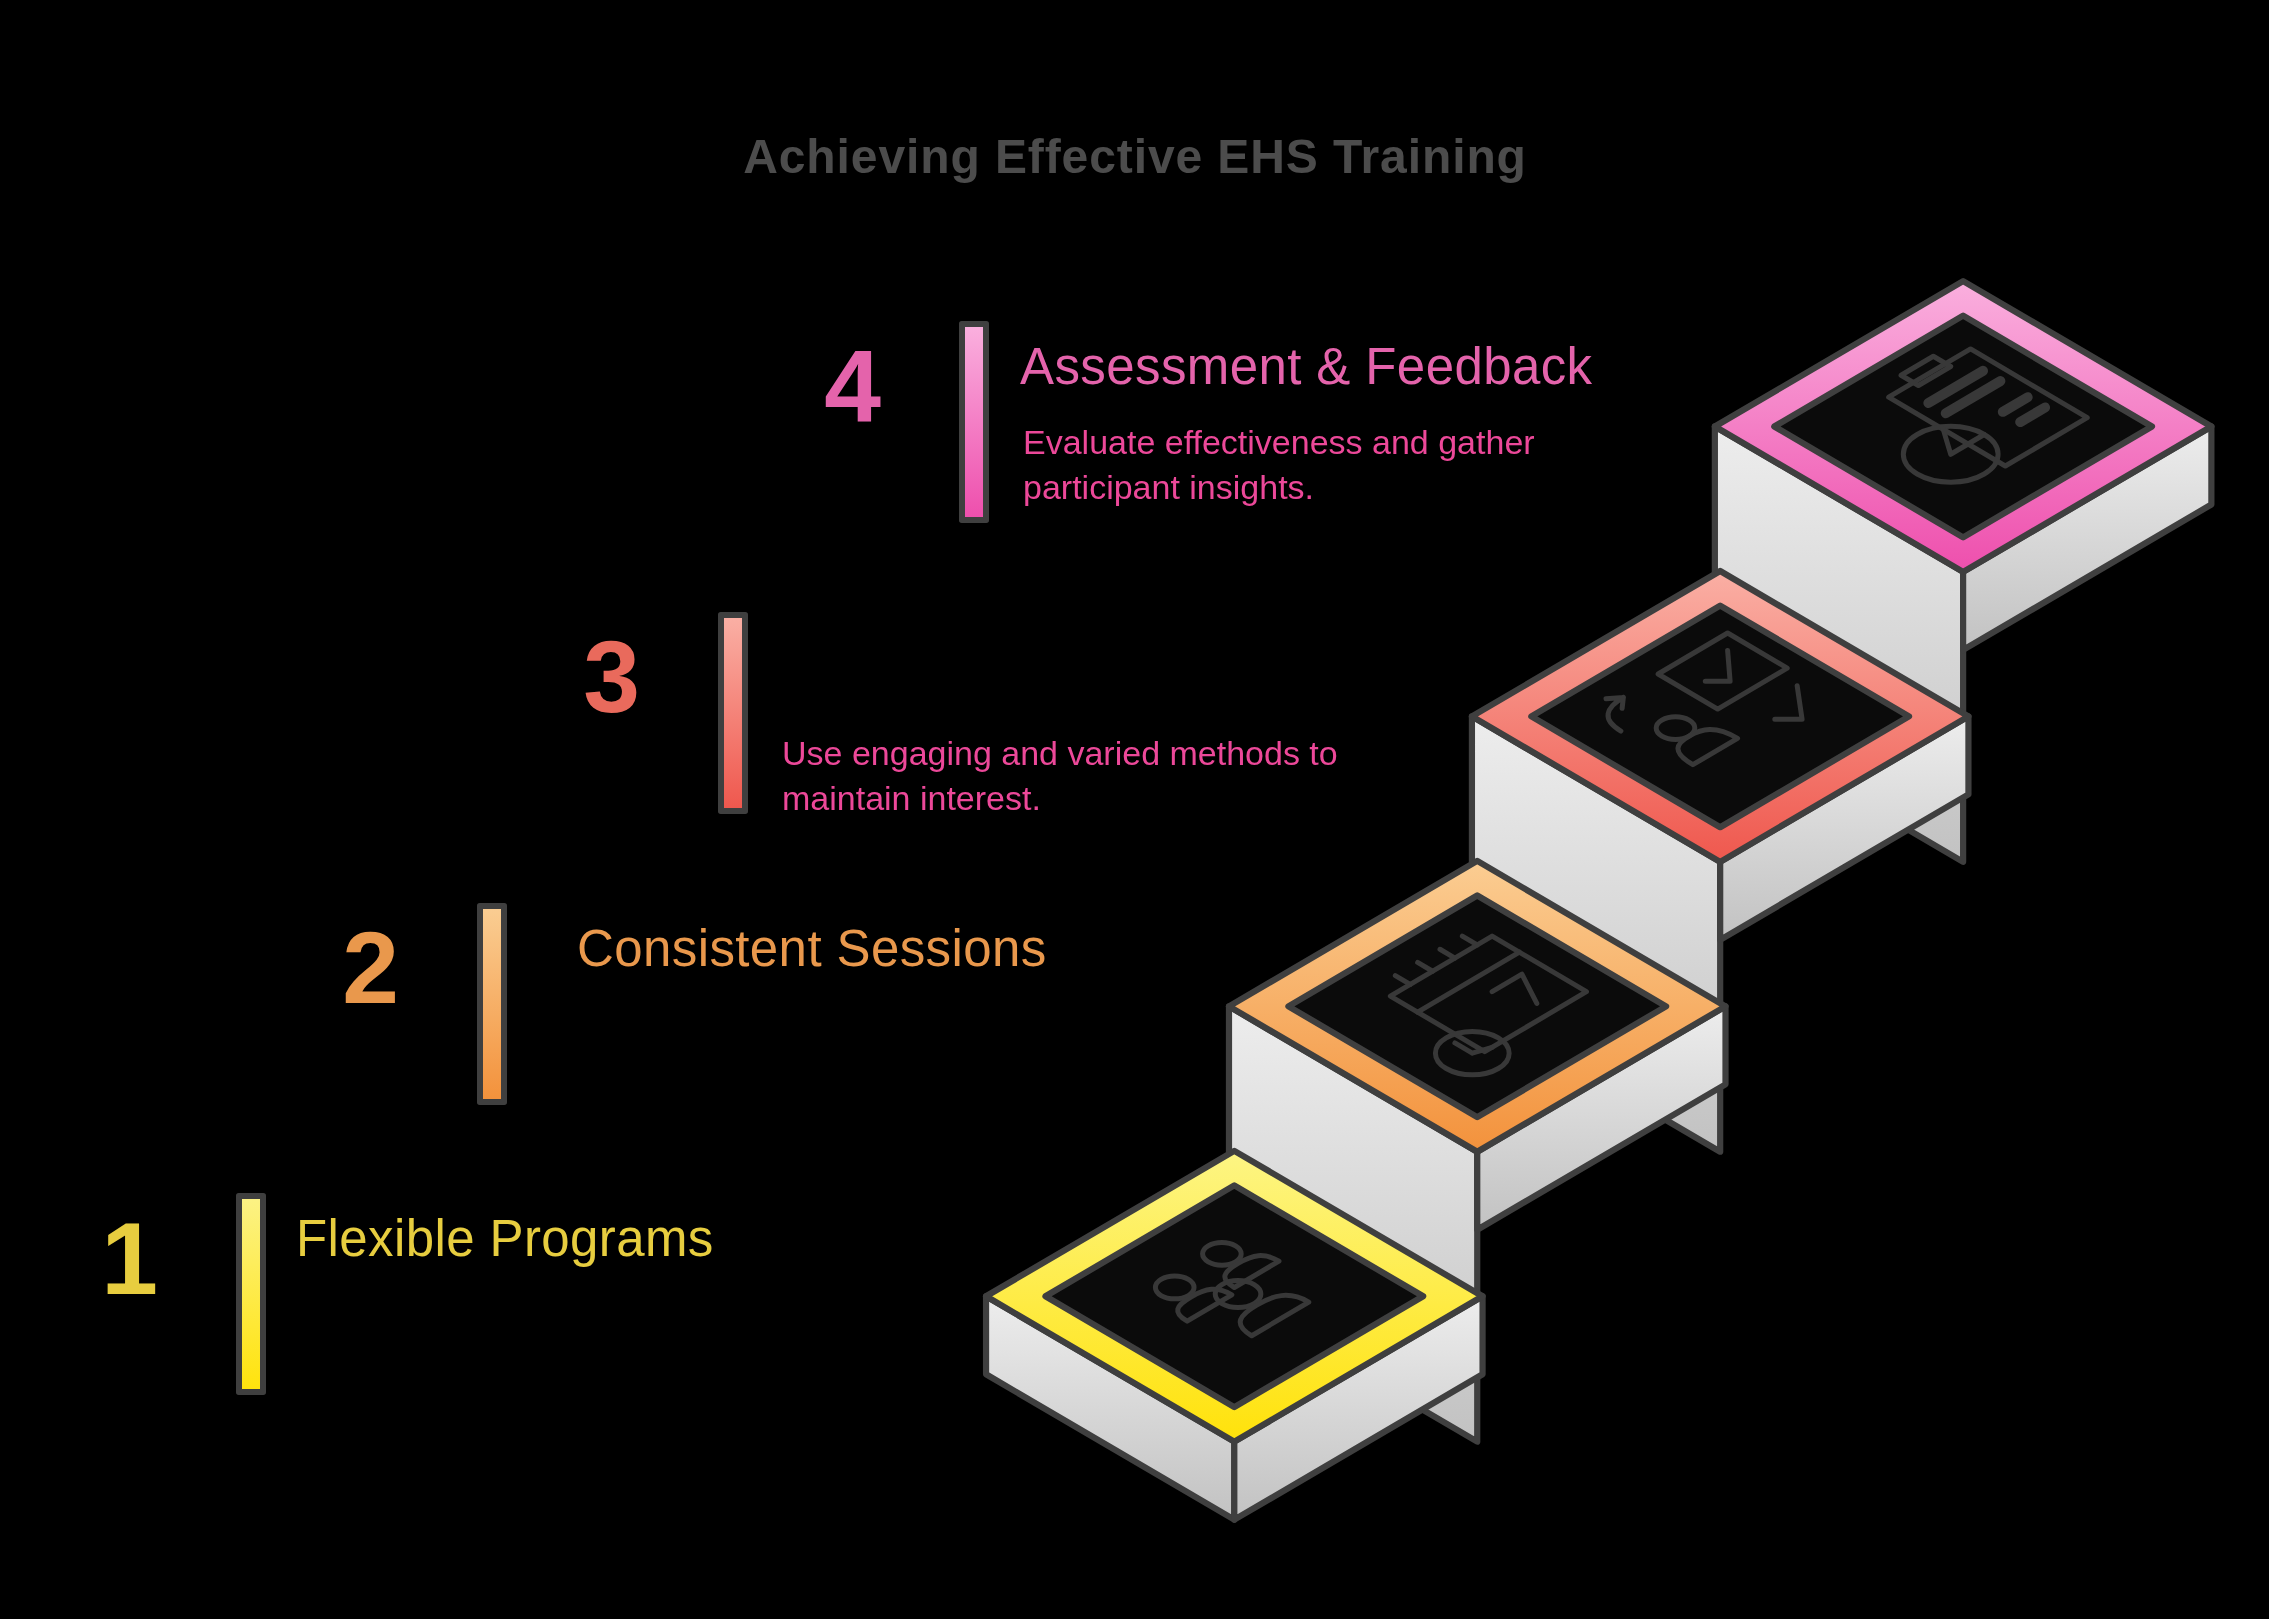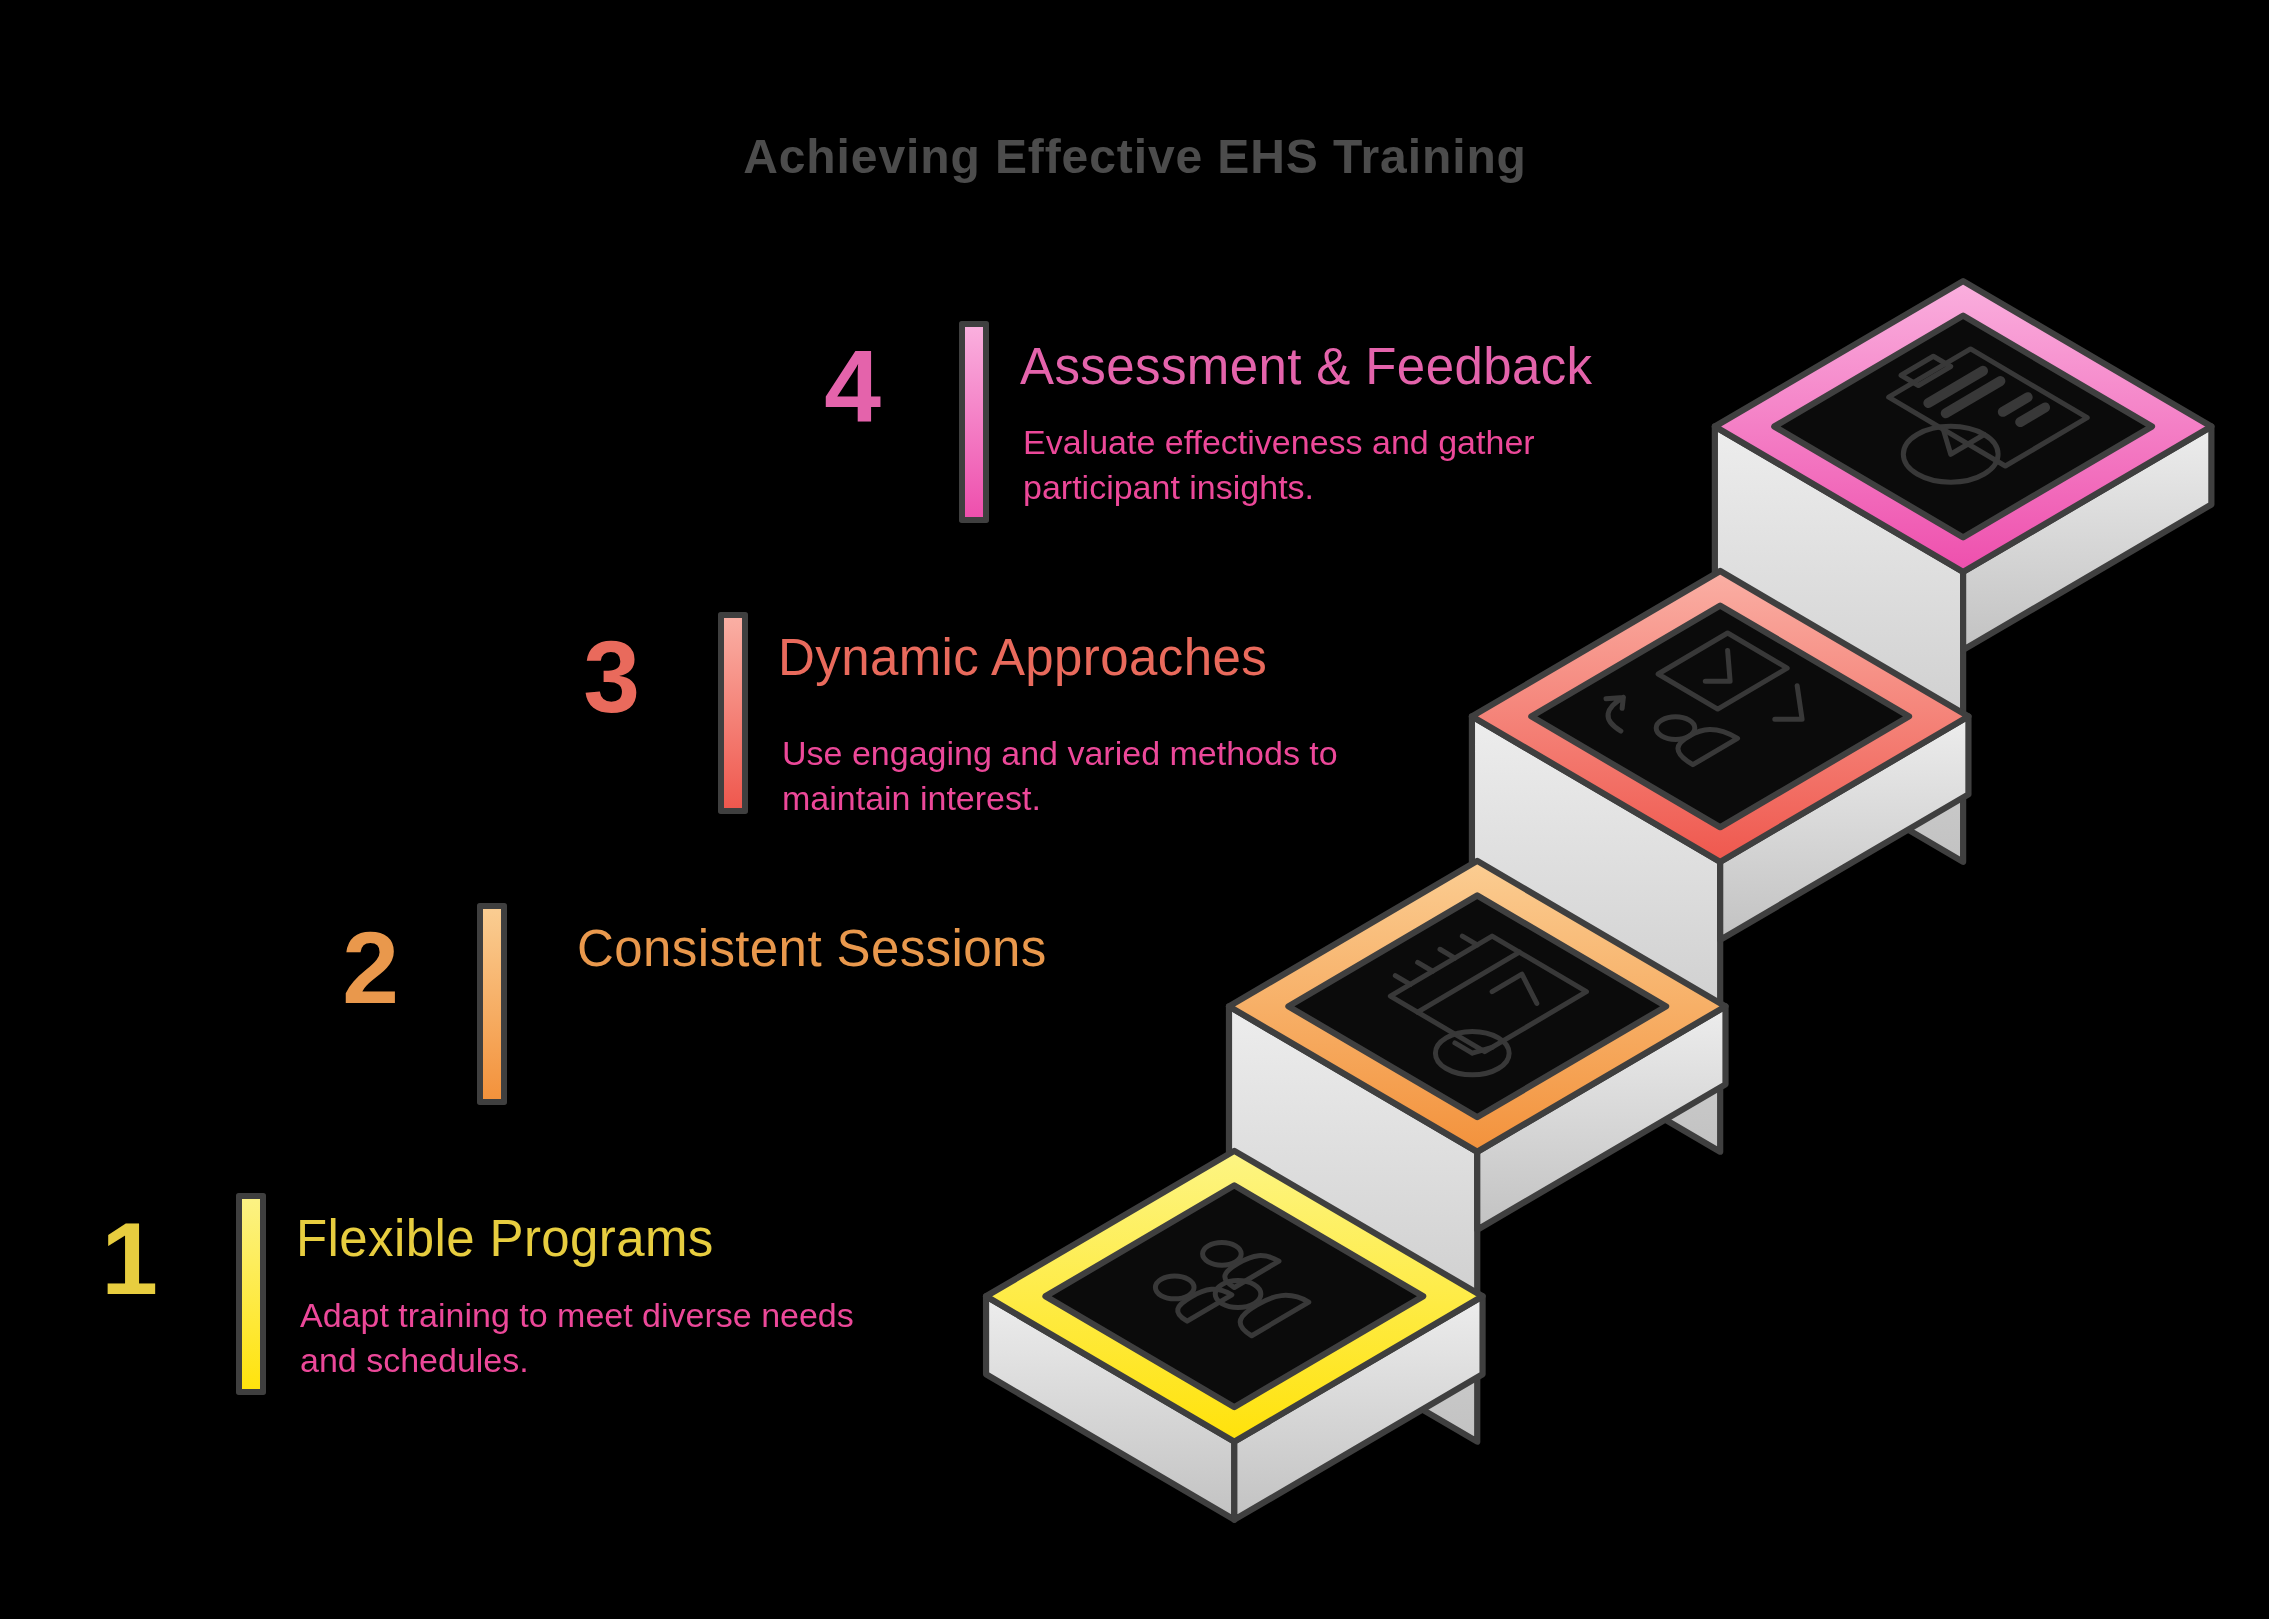--- a/index.html
+++ b/index.html
@@ -137,29 +137,27 @@
         <path class="icon-stroke" d="M 0.06,-0.06 C 0.06,-0.18 0.12,-0.21 0.24,-0.21 C 0.36,-0.21 0.42,-0.18 0.42,-0.06 Z"></path>
         <circle class="icon-stroke" fill="#0B0B0B" cx="0.03" cy="0" r="0.13"></circle>
         <path class="icon-stroke" d="M -0.2,0.34 C -0.2,0.18 -0.1,0.15 0.03,0.15 C 0.16,0.15 0.26,0.18 0.26,0.34 Z"></path>
       </g>
     </g>
   </svg>
 
   <div class="step-num n1 c1">1</div>
   <div class="step-bar b1 bar1"></div>
   <div class="step-title t1 c1">Flexible Programs</div>
-  <div class="step-desc d1">Adapt training to meet diverse needs and schedules.</div>
 
   <div class="step-num n2 c2">2</div>
   <div class="step-bar b2 bar2"></div>
   <div class="step-title t2 c2">Consistent Sessions</div>
 
   <div class="step-num n3 c3">3</div>
   <div class="step-bar b3 bar3"></div>
-  <div class="step-title t3 c3">Dynamic Approaches</div>
   <div class="step-desc d3">Use engaging and varied methods to maintain interest.</div>
 
   <div class="step-num n4 c4">4</div>
   <div class="step-bar b4 bar4"></div>
   <div class="step-title t4 c4">Assessment &amp; Feedback</div>
   <div class="step-desc d4">Evaluate effectiveness and gather participant insights.</div>
 
 </div>
 
 

